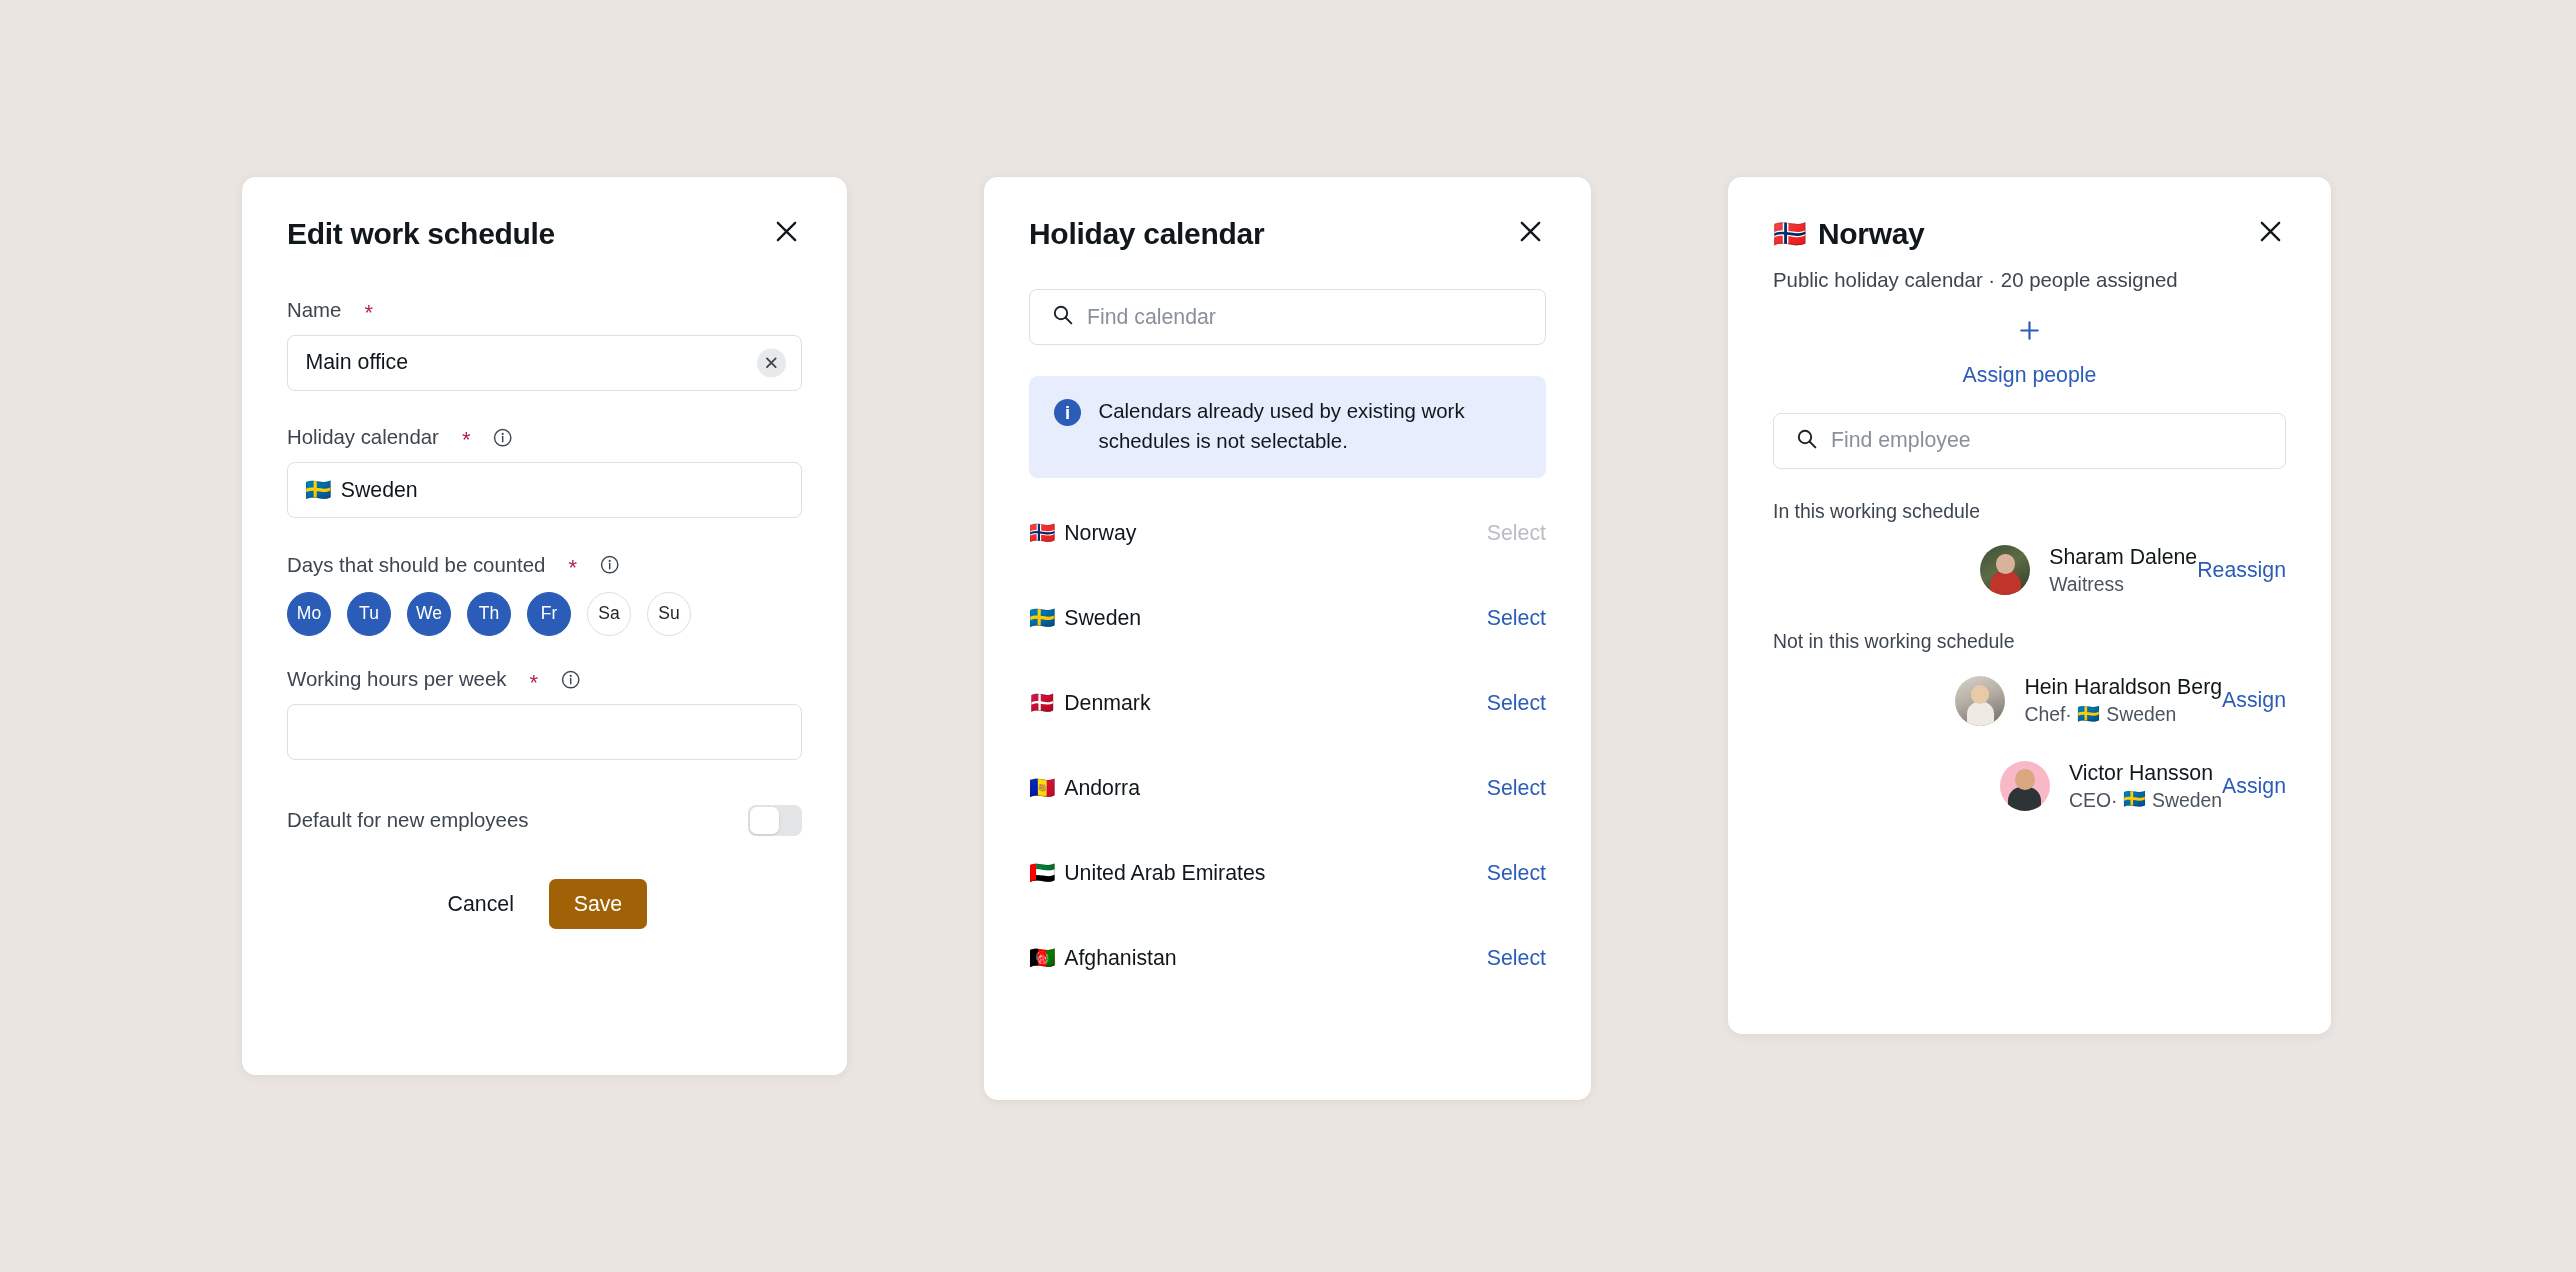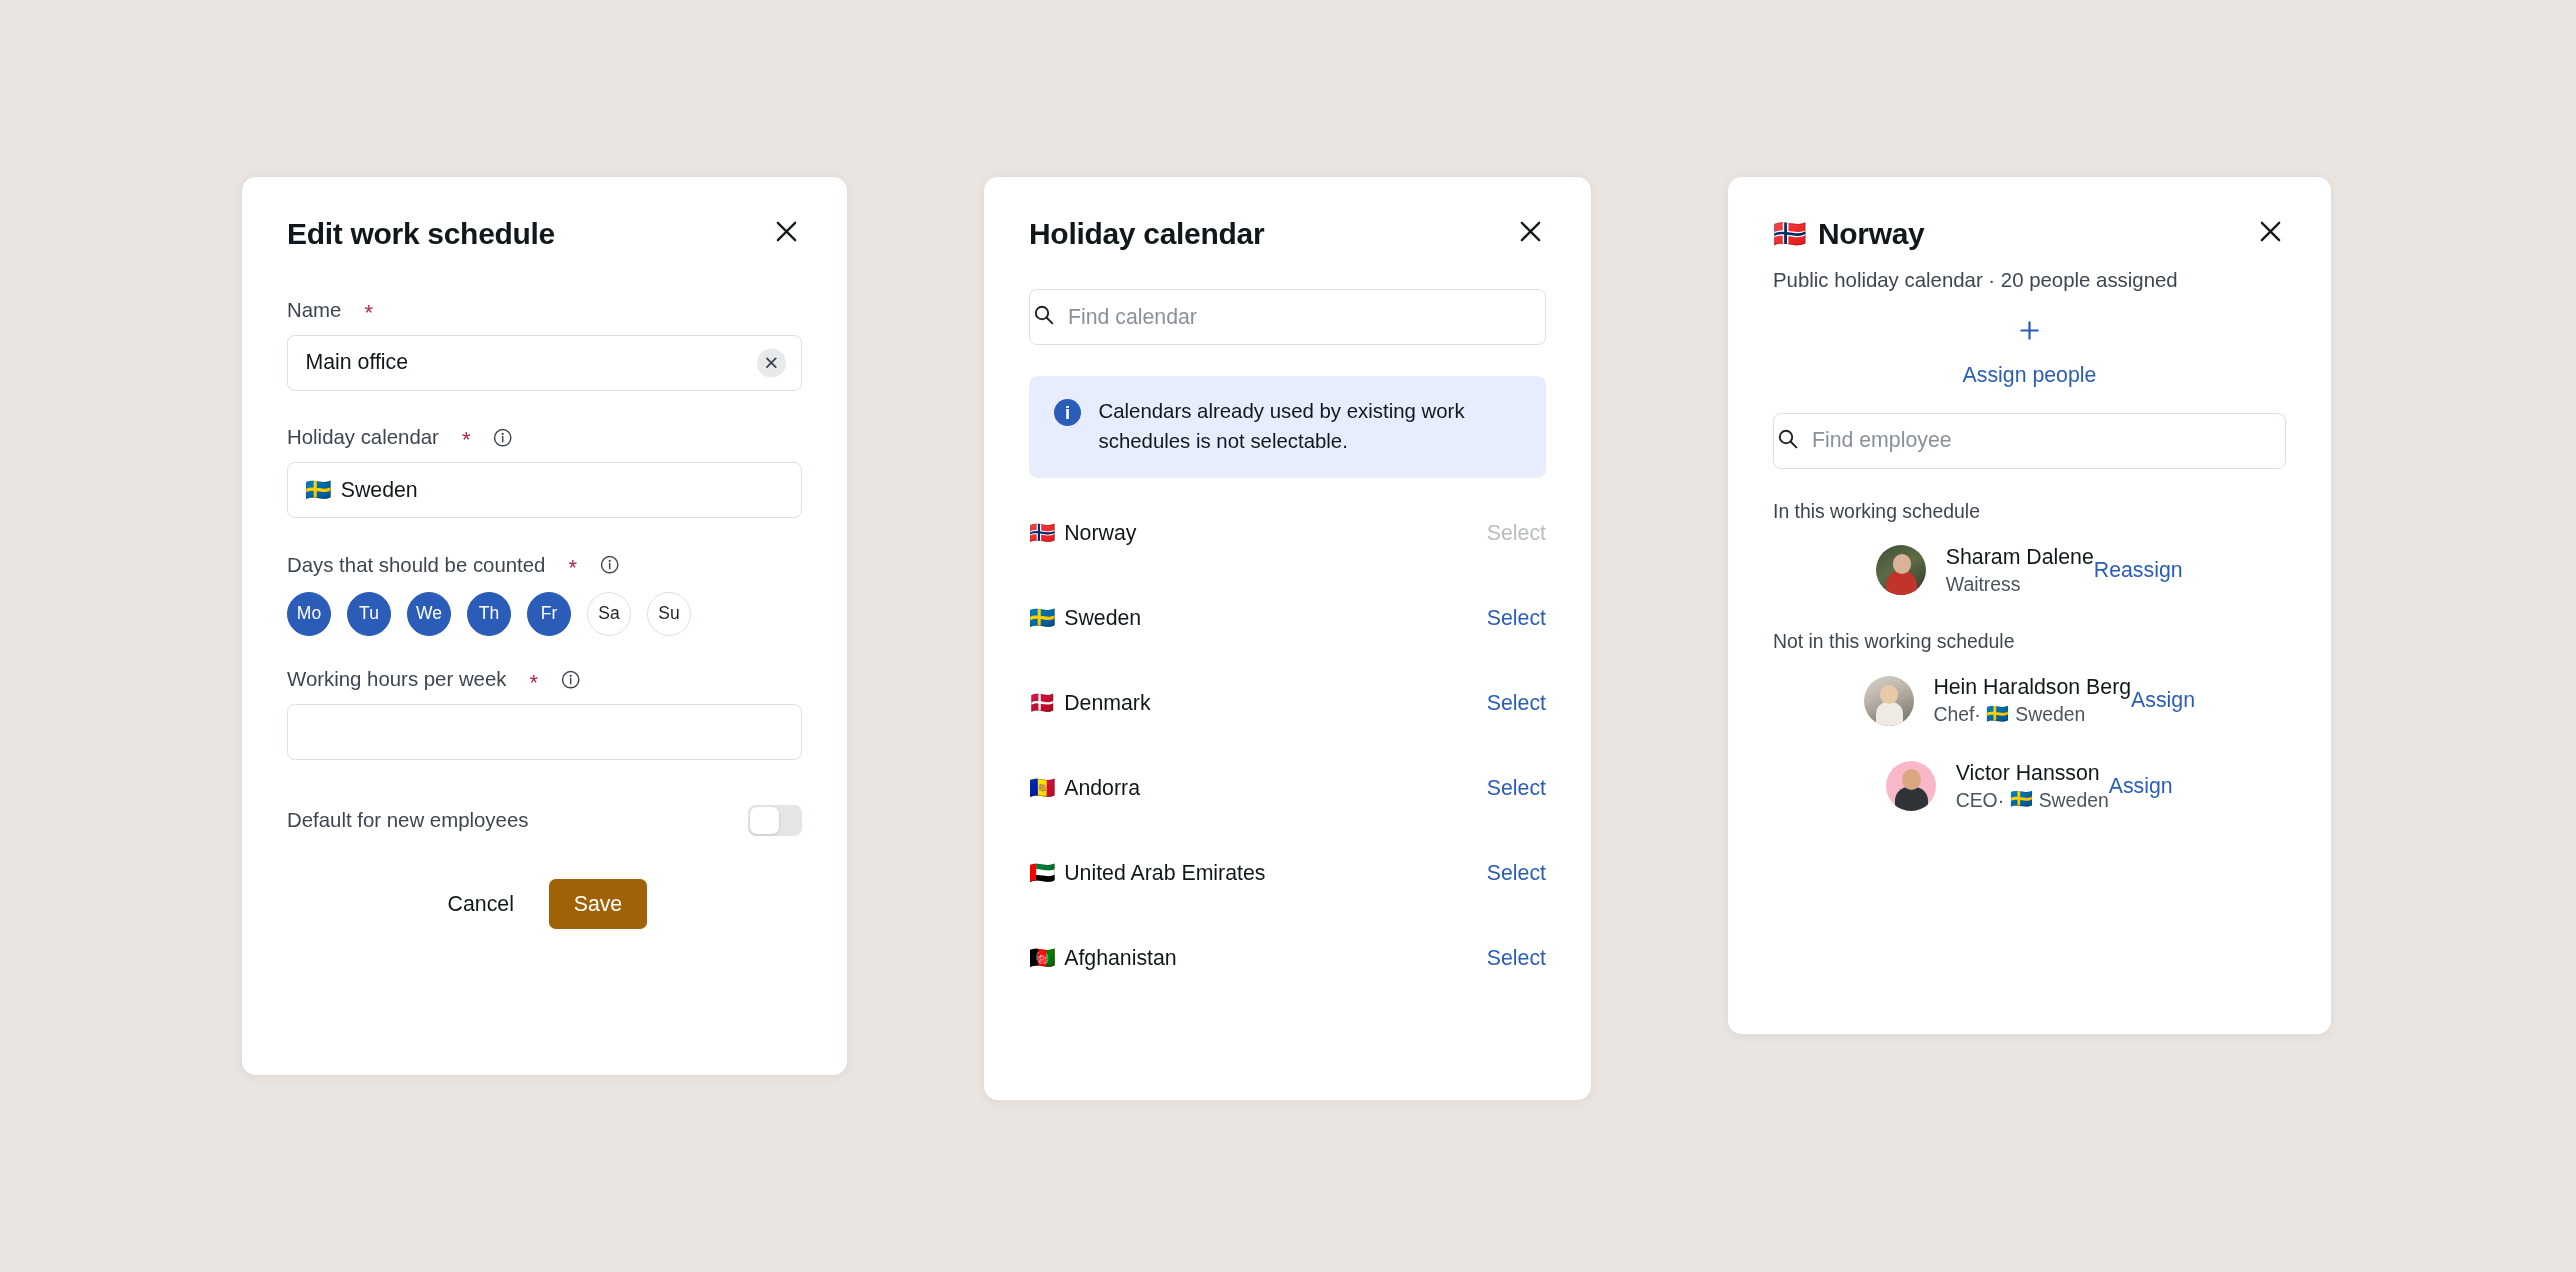--- a/index.html
+++ b/index.html
@@ -86,21 +86,21 @@
     font-size: 21.3px; color: #11181c; background: none; border: none;
     cursor: pointer; font-family: inherit; padding: 9.7px 5.8px;
   }
   .btn-save {
     background: #a16207; color: #ffffff; border: none; border-radius: 6.8px;
     font-size: 21.3px; font-family: inherit; padding: 12.6px 25px; cursor: pointer;
   }
 
   .search-box {
     width: 100%; height: 56px; border: 1px solid #dcdfe3; border-radius: 7.8px;
-    display: flex; align-items: center; gap: 13.6px; padding: 0 3px; cursor: text;
+    display: flex; align-items: center; gap: 13.6px; padding: 0 22px; cursor: text;
   }
 
   .info-banner {
     background: #e7edfc; border-radius: 8.7px;
     padding: 21.3px 25px; display: flex; gap: 17.5px; align-items: flex-start;
   }
   .info-dot {
     width: 27px; height: 27px; border-radius: 50%; background: #2b5cb8;
     color: #fff; font-size: 18.4px; font-weight: bold;
     display: flex; align-items: center; justify-content: center; flex: 0 0 auto;
@@ -117,21 +117,21 @@
   .link { font-size: 21.3px; color: #2b5cb8; cursor: pointer; }
   .link.disabled { color: #b9bdc2; cursor: default; }
 
   .subtitle { font-size: 20.4px; color: #3d4650; }
   .assign-row { display: flex; align-items: center; gap: 21.3px; cursor: pointer; flex-direction: column; }
   .plus-icon { display: flex; align-items: center; justify-content: center; width: 25px; }
   .assign-label { font-size: 21.3px; color: #2b5cb8; }
 
   .group-head { font-size: 19.4px; color: #3d4650; }
 
-  .person-row { display: flex; align-items: center; justify-content: center; }
+  .person-row { display: flex; align-items: center; justify-content: flex-end; }
   .person-left { display: flex; align-items: center; gap: 19.4px; }
   .avatar { width: 50px; height: 50px; border-radius: 50%; overflow: hidden; flex: 0 0 auto; position: relative; }
   .person-name { font-size: 21.3px; color: #11181c; line-height: 1.25; }
   .person-meta { font-size: 19.4px; color: #4b545d; line-height: 1.35; display: flex; align-items: center; }
   .person-meta .flag { font-size: 18.4px; margin: 0 5.8px 0 5.8px; }
 
   .av-a { background: linear-gradient(150deg,#3f4f33 0%,#5d6b46 45%,#2f3a28 100%); }
   .av-a::before { content:""; position:absolute; left:9.7px; bottom:-3.9px; width:31px; height:29px; border-radius:15.5px 15.5px 3.9px 3.9px; background:#c0342c; }
   .av-a::after  { content:""; position:absolute; left:16.5px; top:8.7px; width:18.4px; height:19.4px; border-radius:50%; background:#d8b39a; }
   .av-b { background: linear-gradient(160deg,#d6d2cd 0%,#b9b2a8 40%,#6f6b60 100%); }

